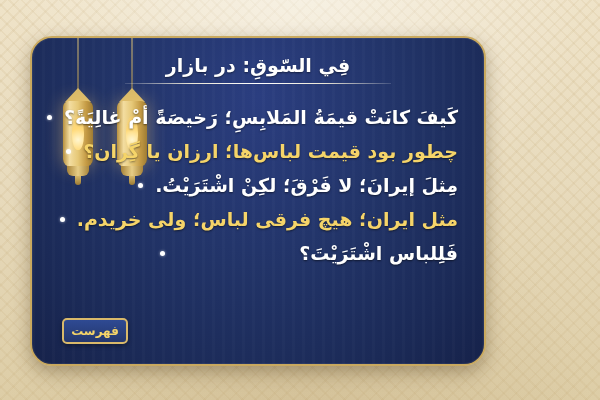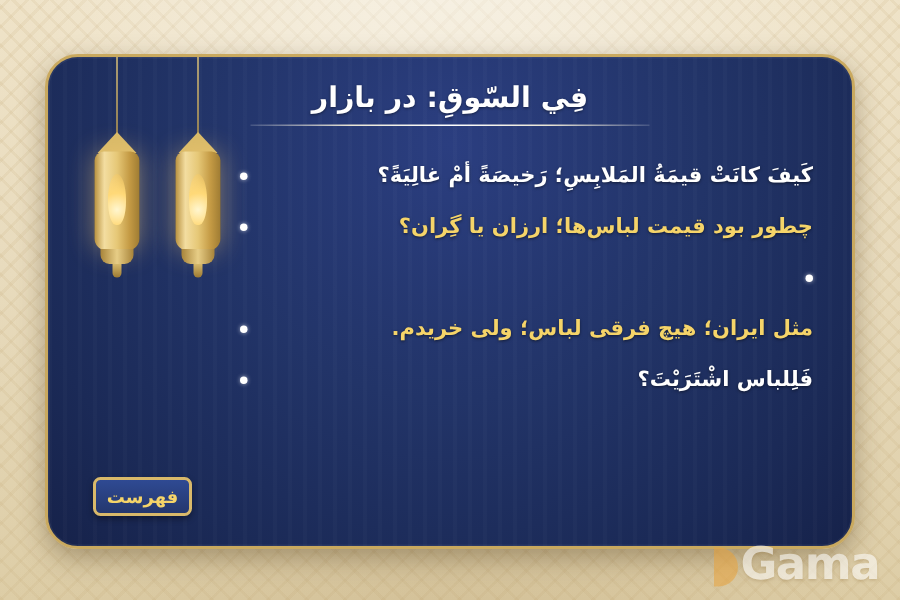--- a/index.html
+++ b/index.html
@@ -23,21 +23,21 @@
     background:
       radial-gradient(circle at 50% -10%, rgba(255,255,255,0.55), rgba(255,255,255,0) 55%),
       radial-gradient(circle at 50% 115%, rgba(160,130,80,0.18), rgba(0,0,0,0) 55%);
     pointer-events: none;
   }
 
   
   .card {
     position: absolute;
     left: 30px; top: 36px;
-    width: 540px; height: 330px;
+    width: 456px; height: 330px;
     border-radius: 22px;
     background:
       radial-gradient(ellipse at 50% 18%, #2b3e80 0%, #223468 45%, #1b2a57 78%, #16224a 100%);
     border: 2px solid #c9a95f;
     box-shadow: 0 6px 18px rgba(60,40,10,0.35), inset 0 0 0 1px rgba(255,255,255,0.06);
     overflow: hidden;
   }
   .card-inner-glow {
     position: absolute; inset: 0;
     background:
@@ -126,21 +126,21 @@
     width: 5px; height: 5px;
     border-radius: 50%;
     background: #ffffff;
     box-shadow: 0 0 3px rgba(255,255,255,0.6);
     order: 2;
     margin-left: 0;
   }
   .line-text {
     flex: 1 1 auto;
     text-align: right;
-    font-size: 14px;
+    font-size: 19px;
     font-weight: bold;
     direction: rtl;
     white-space: nowrap;
     text-shadow: 0 1px 2px rgba(0,0,0,0.5);
     order: 1;
   }
   .ar { color: #ffffff; }
   .fa { color: #f5d469; text-align: right; }
 
   
@@ -215,32 +215,29 @@
     <div class="lines">
       <div class="line">
         <span class="line-text ar">كَيفَ كانَتْ قيمَةُ المَلابِسِ؛ رَخيصَةً أمْ غالِيَةً؟</span>
         <span class="bullet"></span>
       </div>
       <div class="line">
         <span class="line-text fa">چطور بود قیمت لباس‌ها؛ ارزان یا گِران؟</span>
         <span class="bullet"></span>
       </div>
       <div class="line">
+        <span class="line-text ar">مِثلَ إيرانَ؛ لا فَرْقَ؛ لكِنْ اشْتَرَيْتُ.</span>
         <span class="bullet"></span>
       </div>
       <div class="line">
         <span class="line-text fa">مثل ایران؛ هیچ فرقی لباس؛ ولی خریدم.</span>
         <span class="bullet"></span>
       </div>
       <div class="line">
         <span class="line-text ar">فَلِلباس اشْتَرَيْتَ؟</span>
         <span class="bullet"></span>
       </div>
     </div>
 
     <div class="fehrest">فهرست</div>
   </div>
 
-  <div class="watermark">
-    <span class="wm-mark"></span>
-    <span class="wm-text">Gama</span>
-  </div>
 </div>
 
 </body></html>

